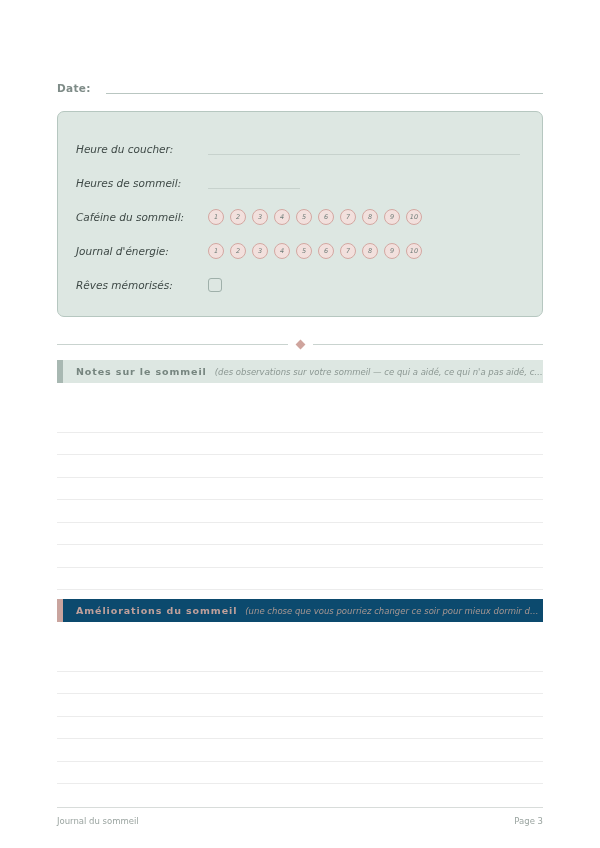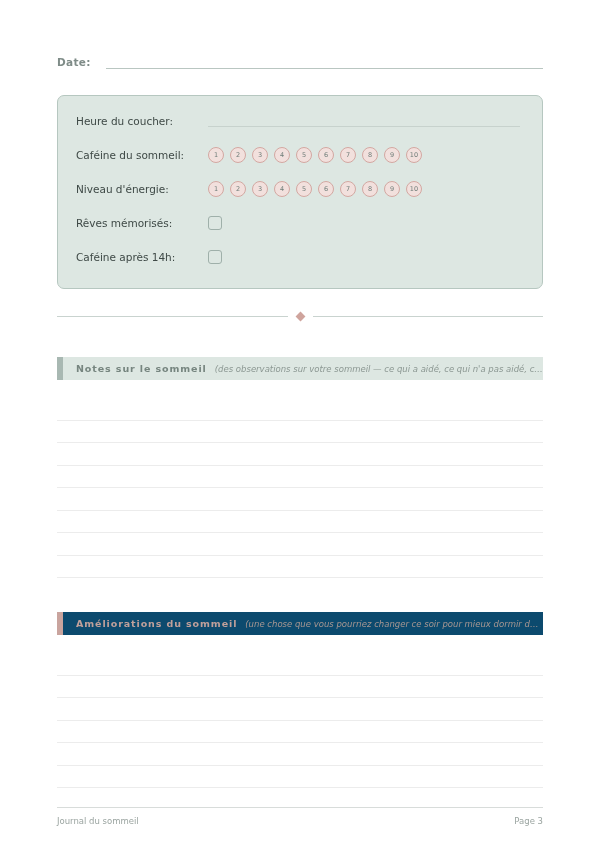--- a/index.html
+++ b/index.html
@@ -18,22 +18,22 @@
     position: relative;
     width: 600px;
     height: 848px;
     box-sizing: border-box;
     padding: 0 57px;
   }
 
   
   .date-row {
     display: flex;
-    align-items: flex-start;
-    padding-top: 56px;
+    align-items: flex-end;
+    padding-top: 72px;
     height: 22px;
   }
   .date-label {
     font-size: 10.5px;
     font-weight: bold;
     color: #7f8c88;
     letter-spacing: 0.3px;
     white-space: nowrap;
   }
   .date-line {
@@ -42,22 +42,23 @@
     border-bottom: 1px solid #b9c6c1;
     height: 12px;
   }
 
   
   .card {
     margin-top: 17px;
     background: #dde7e2;
     border: 1px solid #b6c7c0;
     border-radius: 7px;
-    padding: 8px 18px 14px 18px;
-    box-sizing: border-box;
+    padding: 20px 18px 14px 18px;
+    box-sizing: border-box;
+    font-style: italic;
   }
   .field {
     display: flex;
     align-items: center;
     height: 34px;
   }
   .field-label {
     font-size: 10.5px;
     color: #3e4946;
     width: 132px;
@@ -128,23 +129,23 @@
     height: 7px;
     background: #cfa49d;
     transform: rotate(45deg);
     margin: 0 9px;
     flex: 0 0 auto;
   }
 
   
   .section-header {
     display: flex;
-    align-items: center;
+    align-items: flex-start;
     height: 41px;
-    margin-top: 25px;
+    margin-top: 9px;
     overflow: hidden;
   }
   .accent-bar {
     width: 6px;
     height: 23px;
     flex: 0 0 6px;
   }
   .header-body {
     flex: 1;
     height: 23px;
@@ -211,41 +212,47 @@
   <div class="date-row">
     <span class="date-label">Date:</span>
     <span class="date-line"></span>
   </div>
 
   <div class="card" id="card">
       <div class="field">
         <span class="field-label">Heure du coucher:</span>
         <span class="field-rest">
           <span class="underline-long"></span>
+        </span>
+      </div>
+      <div class="field">
+        <span class="field-label">Heures de sommeil:</span>
+        <span class="field-rest">
+          <span class="underline-short"></span>
         </span>
       </div>
       <div class="field">
         <span class="field-label">Caféine du sommeil:</span>
         <span class="field-rest">
           <span class="scale">
             <span class="scale-dot">1</span>
             <span class="scale-dot">2</span>
             <span class="scale-dot">3</span>
             <span class="scale-dot">4</span>
             <span class="scale-dot">5</span>
             <span class="scale-dot">6</span>
             <span class="scale-dot">7</span>
             <span class="scale-dot">8</span>
             <span class="scale-dot">9</span>
             <span class="scale-dot">10</span>
           </span>
         </span>
       </div>
       <div class="field">
-        <span class="field-label">Niveau d'énergie:</span>
+        <span class="field-label">Journal d'énergie:</span>
         <span class="field-rest">
           <span class="scale">
             <span class="scale-dot">1</span>
             <span class="scale-dot">2</span>
             <span class="scale-dot">3</span>
             <span class="scale-dot">4</span>
             <span class="scale-dot">5</span>
             <span class="scale-dot">6</span>
             <span class="scale-dot">7</span>
             <span class="scale-dot">8</span>
@@ -253,26 +260,20 @@
             <span class="scale-dot">10</span>
           </span>
         </span>
       </div>
       <div class="field">
         <span class="field-label">Rêves mémorisés:</span>
         <span class="field-rest">
           <span class="checkbox"></span>
         </span>
       </div>
-      <div class="field">
-        <span class="field-label">Caféine après 14h:</span>
-        <span class="field-rest">
-          <span class="checkbox"></span>
-        </span>
-      </div>
     </div>
 
   <div class="divider">
     <span class="divider-line"></span>
     <span class="divider-diamond"></span>
     <span class="divider-line"></span>
   </div>
 
   <div id="sections">
       <div>

